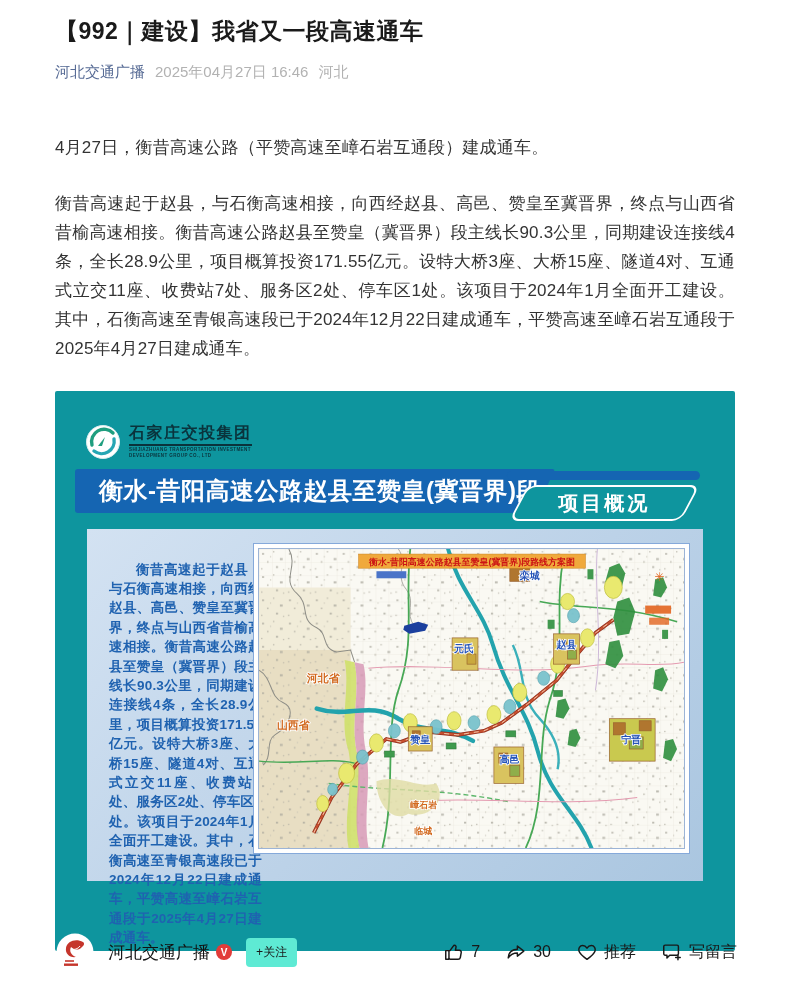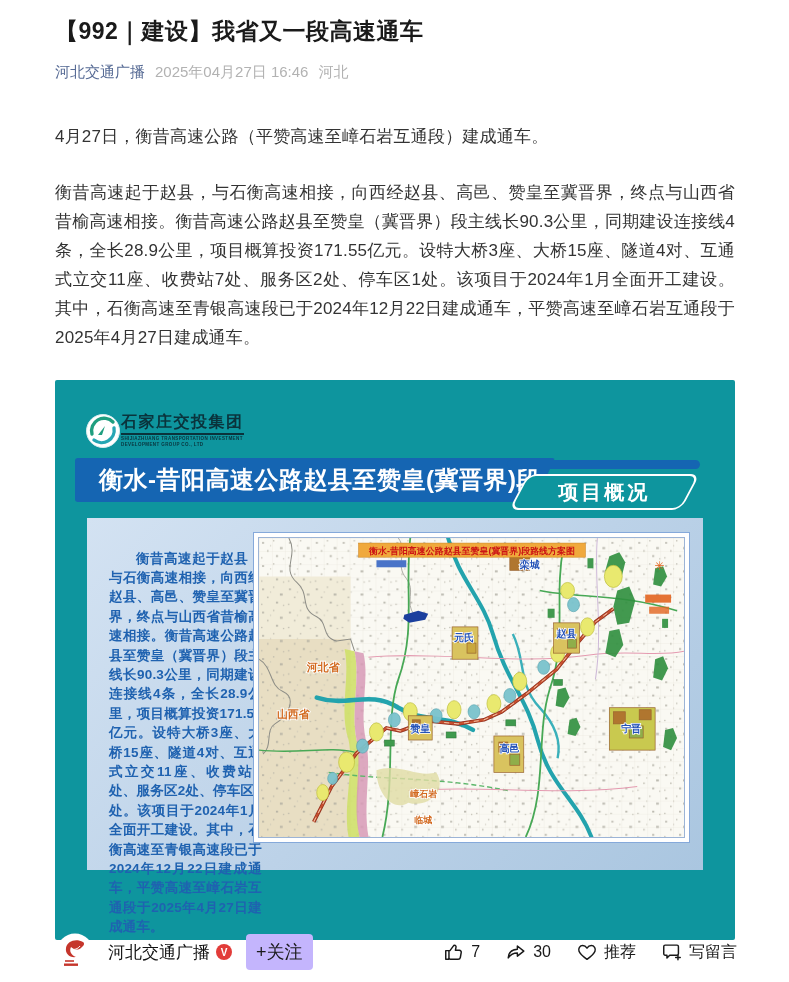--- a/index.html
+++ b/index.html
@@ -4,26 +4,26 @@
 <style>
   html,body{margin:0;padding:0;background:#fff;}
   .page{position:relative;width:789px;height:982px;background:#fff;overflow:hidden;
         font-family:"Liberation Sans","DejaVu Sans",sans-serif;}
   .content{padding:0 54px 0 55px;}
   .title{font-size:23px;font-weight:700;color:#1a1a1a;line-height:1.4;letter-spacing:.5px;}
   .byline{margin-top:13px;font-size:15px;display:flex;align-items:center;gap:10px;}
   .byline .src{color:#576b95;cursor:pointer;}
   .byline .dt,.byline .loc{color:#b2b2b2;}
   .para{font-size:17px;color:#333;line-height:29px;letter-spacing:.2px;text-align:justify;}
-  .p1{margin-top:40px;}
+  .p1{margin-top:51px;}
   .p2{margin-top:27px;}
 
   
   .poster{position:relative;margin-top:28px;width:680px;height:560px;background:#0E959E;border-radius:2px;}
-  .logo{position:absolute;left:30px;top:33px;display:flex;align-items:flex-start;}
+  .logo{position:absolute;left:30px;top:33px;display:flex;align-items:flex-start;gap:8px;}
   .logo-txt .cn{font-size:16px;font-weight:900;color:#0a333c;letter-spacing:1.5px;line-height:1.1;}
   .logo-txt .en{font-size:4.5px;font-weight:700;color:#0a333c;letter-spacing:.4px;line-height:1.5;
                 border-top:2px solid #0a333c;margin-top:2px;padding-top:1px;}
   .banner{position:absolute;left:20px;top:78px;width:480px;height:44px;background:#1565B2;
           border-radius:3px;display:flex;align-items:center;padding-left:24px;box-sizing:border-box;
           clip-path:polygon(0 0,100% 0,calc(100% - 20px) 100%,0 100%);}
   .banner span{font-size:24px;font-weight:900;color:#fff;letter-spacing:.5px;}
   .thinbar{position:absolute;left:452px;top:80px;width:193px;height:9px;background:#1565B2;border-radius:5px;}
   .badge{position:absolute;left:473px;top:94px;width:172px;height:36px;background:#0E959E;
          border:2.5px solid #fff;border-radius:9px;transform:skewX(-28deg);transform-origin:top;
@@ -37,22 +37,22 @@
             border:1px solid #85a9da;padding:4px;box-sizing:border-box;}
   .mapinner{width:100%;height:100%;border:1px solid #9cb4d6;box-sizing:border-box;}
   .mapinner svg{display:block;width:100%;height:100%;}
 
   
   .footer{position:absolute;left:55px;right:52px;top:930px;height:44px;display:flex;align-items:center;}
   .avatar{width:40px;height:40px;display:flex;align-items:center;justify-content:center;cursor:pointer;}
   .acct-name{margin-left:13px;font-size:17px;color:#111;}
   .vbadge{margin-left:6px;width:16px;height:16px;border-radius:50%;background:#e23c39;color:#fff;
           font-size:10px;font-weight:700;display:flex;align-items:center;justify-content:center;}
-  .follow{margin-left:14px;background:#c4b5fd;border:none;border-radius:4px;padding:6px 10px;
-          font-size:18px;color:#1a1a1a;cursor:pointer;font-family:Liberation Sans, sans-serif;}
+  .follow{margin-left:14px;background:#5eead4;border:none;border-radius:4px;padding:6px 10px;
+          font-size:12px;color:#1a1a1a;cursor:pointer;font-family:Liberation Mono, monospace;}
   .spacer{flex:1;}
   .actions{display:flex;align-items:center;gap:25px;}
   .act{display:flex;align-items:center;gap:6px;font-size:16px;color:#191919;cursor:pointer;}
   .act svg{display:block;}
 </style>
 </head>
 <body>
 
 <div class="page">
   <div class="content">

